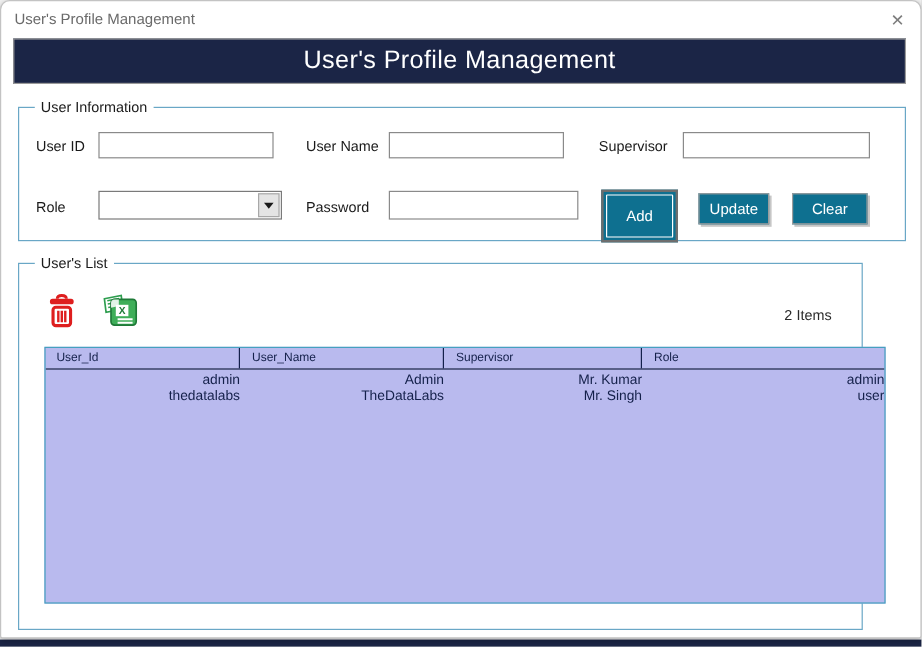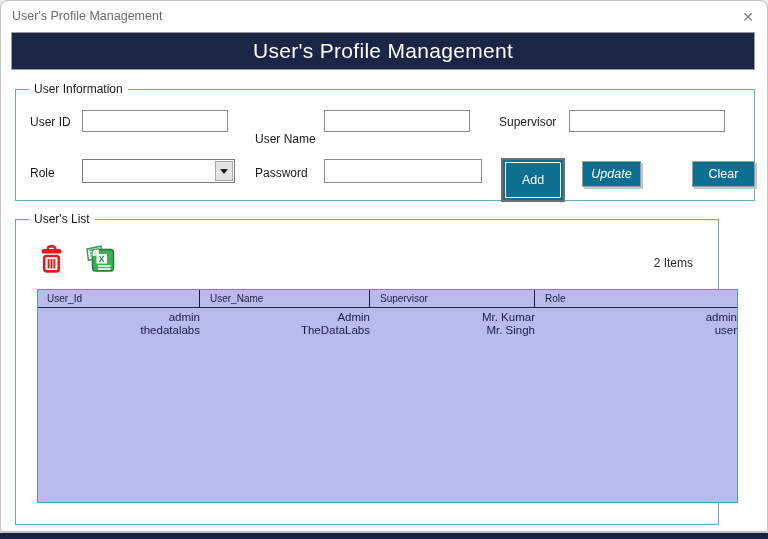--- a/index.html
+++ b/index.html
@@ -34,22 +34,22 @@
   .combo-btn{position:absolute;right:1px;top:1px;bottom:1px;width:18px;background:#e4e4e4;
     border:1px solid #a8a8a8;box-sizing:border-box;display:flex;align-items:center;justify-content:center;}
   .combo-arrow{width:0;height:0;border-left:4px solid transparent;border-right:4px solid transparent;
     border-top:5px solid #1a1a1a;}
 
   .btn{position:absolute;background:#0e7090;color:#fff;font-size:12.5px;display:flex;
     align-items:center;justify-content:center;box-sizing:border-box;cursor:default;user-select:none;}
   #btn-add{left:485px;top:68px;width:64px;height:44px;border:2px solid #6e6e6e;}
   #btn-add::after{content:"";position:absolute;inset:2px;border:1px solid #ffffff;border-radius:1px;}
   #btn-update{left:566px;top:71px;width:59px;height:26px;border:1px solid #9c9c9c;
-    box-shadow:2px 2px 0 #c6c6c6;font-style:italic;}
-  #btn-clear{left:676px;top:71px;width:63px;height:26px;border:1px solid #9c9c9c;
+    box-shadow:2px 2px 0 #c6c6c6;}
+  #btn-clear{left:644px;top:71px;width:63px;height:26px;border:1px solid #9c9c9c;
     box-shadow:2px 2px 0 #c6c6c6;}
 
   .icon-btn{position:absolute;cursor:default;}
   #icon-delete{left:23px;top:24px;width:25px;height:30px;}
   #icon-excel{left:69px;top:23px;width:31px;height:31px;}
   .items-count{position:absolute;right:25px;top:36px;font-size:12px;color:#2a2a2a;}
 
   .listbox{position:absolute;left:21px;top:69px;width:701px;height:214px;background:#b9baee;
     border:1.5px solid #45a0bf;box-sizing:border-box;overflow:hidden;}
   .thead{display:flex;height:17px;border-bottom:1px solid #1b2546;align-items:stretch;}
@@ -80,21 +80,21 @@
     <div class="banner">
       <span class="banner-title">User's Profile Management</span>
     </div>
 
     <div class="group" id="group-info">
       <span class="group-label">User Information</span>
 
       <span class="fld-label" style="left:14px;top:25px;">User ID</span>
       <input class="tb" style="left: 66px; top: 20px; width: 146px;" value="">
 
-      <span class="fld-label" style="left:239px;top:42px;">User Name</span>
+      <span class="fld-label" style="left:239px;top:25px;">User Name</span>
       <input class="tb" style="left: 308px; top: 20px; width: 146px;" value="">
 
       <span class="fld-label" style="left:483px;top:25px;">Supervisor</span>
       <input class="tb" style="left: 553px; top: 20px; width: 156px;" value="">
 
       <span class="fld-label" style="left:14px;top:76px;">Role</span>
       <div class="combo">
         <div class="combo-btn">
           <span class="combo-arrow"></span>
         </div>

